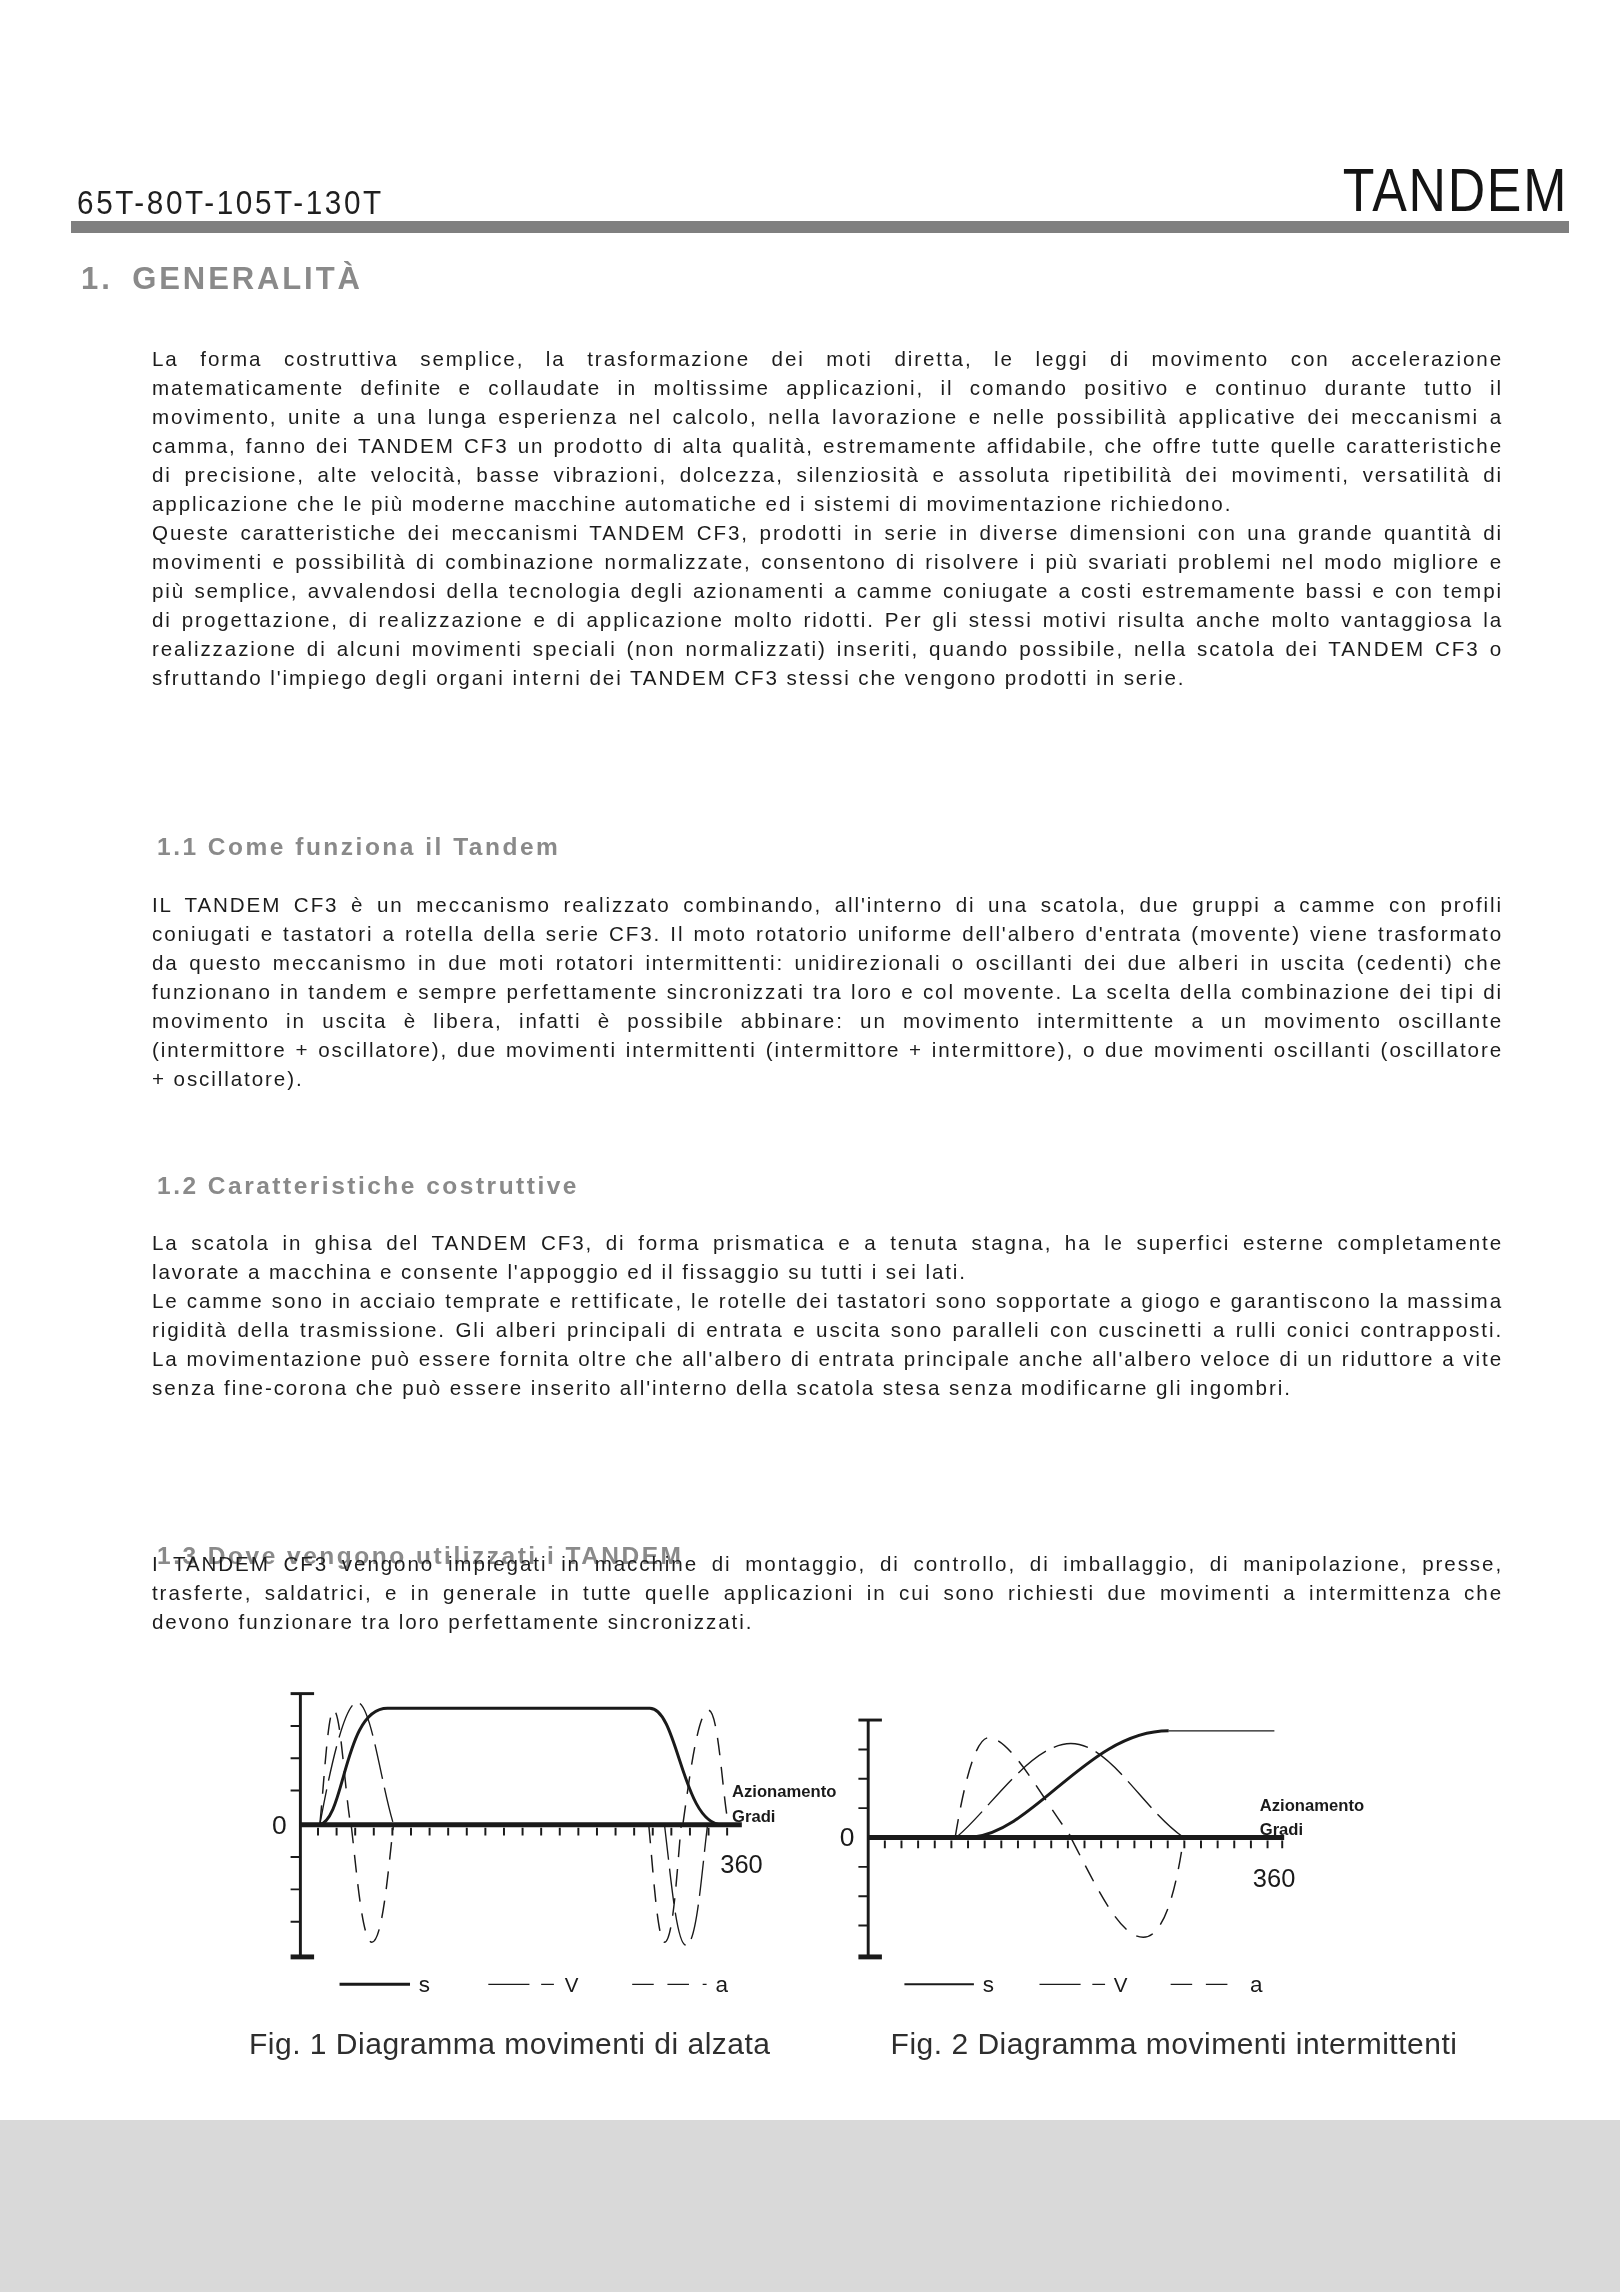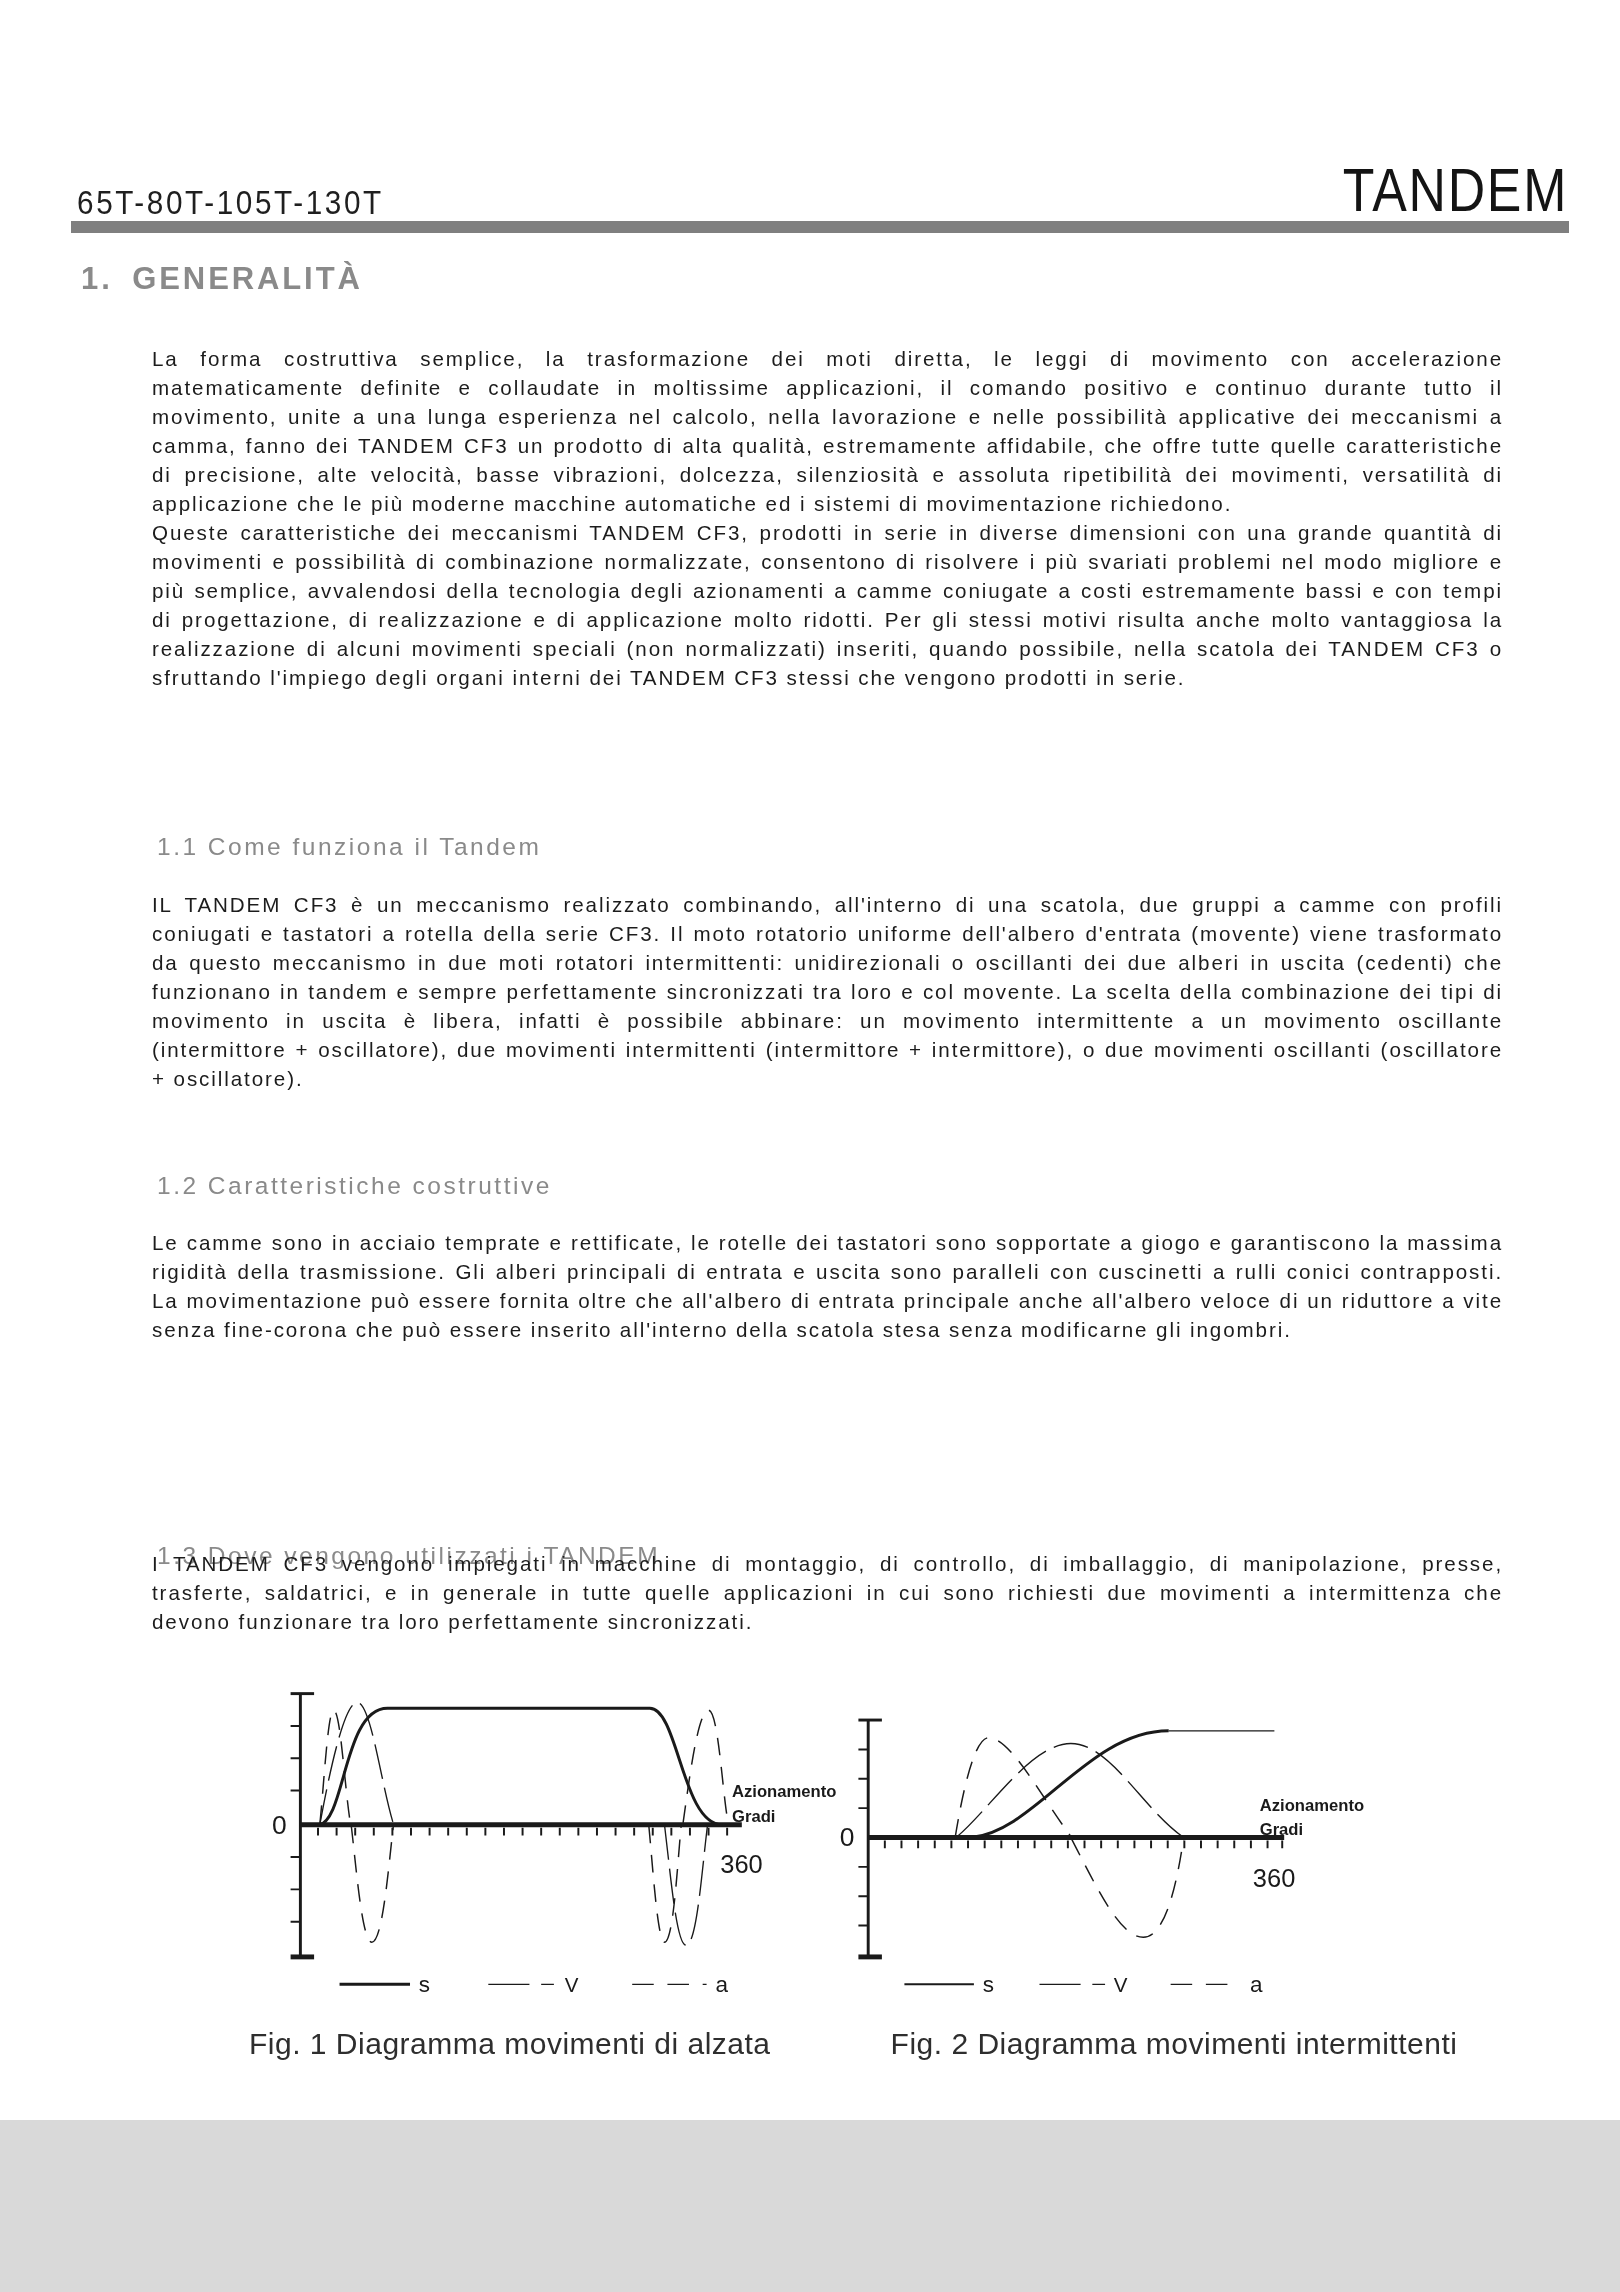--- a/index.html
+++ b/index.html
@@ -28,21 +28,21 @@
   }
   
   .page-title{
     position:absolute;left:81px;top:261px;
     font-size:31px;font-weight:bold;letter-spacing:2.9px;color:#8a8a8a;
     white-space:nowrap;
   }
   .page-title .num{margin-right:19.6px;}
   .sec-heading{
     position:absolute;left:157px;
-    font-size:24.5px;font-weight:normal;letter-spacing:2.5px;color:#8a8a8a;
+    font-size:24.5px;font-weight:bold;letter-spacing:2.5px;color:#8a8a8a;
     white-space:nowrap;
     text-align:center;
   }
   
   .body-block{
     position:absolute;left:152px;width:1351px;
     font-size:20.6px;line-height:29px;letter-spacing:1.9px;
     text-align:justify;color:#1c1c1c;
   }
   .body-block p{margin:0;}
@@ -85,20 +85,21 @@
     <p>Queste caratteristiche dei meccanismi TANDEM CF3, prodotti in serie in diverse dimensioni con una grande quantità di movimenti e possibilità di combinazione normalizzate, consentono di risolvere i più svariati problemi nel modo migliore e più semplice, avvalendosi della tecnologia degli azionamenti a camme coniugate a costi estremamente bassi e con tempi di progettazione, di realizzazione e di applicazione molto ridotti. Per gli stessi motivi risulta anche molto vantaggiosa la realizzazione di alcuni movimenti speciali (non normalizzati) inseriti, quando possibile, nella scatola dei TANDEM CF3 o sfruttando l'impiego degli organi interni dei TANDEM CF3 stessi che vengono prodotti in serie.</p>
   </div>
 
   <div class="sec-heading" style="top:833px;">1.1 Come funziona il Tandem</div>
   <div class="body-block" style="top:890px;">
     <p>IL TANDEM CF3 è un meccanismo realizzato combinando, all'interno di una scatola, due gruppi a camme con profili coniugati e tastatori a rotella della serie CF3. Il moto rotatorio uniforme dell'albero d'entrata (movente) viene trasformato da questo meccanismo in due moti rotatori intermittenti: unidirezionali o oscillanti dei due alberi in uscita (cedenti) che funzionano in tandem e sempre perfettamente sincronizzati tra loro e col movente. La scelta della combinazione dei tipi di movimento in uscita è libera, infatti è possibile abbinare: un movimento intermittente a un movimento oscillante (intermittore + oscillatore), due movimenti intermittenti (intermittore + intermittore), o due movimenti oscillanti (oscillatore + oscillatore).</p>
   </div>
 
   <div class="sec-heading" style="top:1172px;">1.2 Caratteristiche costruttive</div>
   <div class="body-block" style="top:1228px;">
+    <p>La scatola in ghisa del TANDEM CF3, di forma prismatica e a tenuta stagna, ha le superfici esterne completamente lavorate a macchina e consente l'appoggio ed il fissaggio su tutti i sei lati.</p>
     <p>Le camme sono in acciaio temprate e rettificate, le rotelle dei tastatori sono sopportate a giogo e garantiscono la massima rigidità della trasmissione. Gli alberi principali di entrata e uscita sono paralleli con cuscinetti a rulli conici contrapposti. La movimentazione può essere fornita oltre che all'albero di entrata principale anche all'albero veloce di un riduttore a vite senza fine-corona che può essere inserito all'interno della scatola stesa senza modificarne gli ingombri.</p>
   </div>
 
   <div class="sec-heading" style="top:1505px;margin-top:37px;">1.3 Dove vengono utilizzati i TANDEM</div>
   <div class="body-block" style="top:1549px;">
     <p>I TANDEM CF3 vengono impiegati in macchine di montaggio, di controllo, di imballaggio, di manipolazione, presse, trasferte, saldatrici, e in generale in tutte quelle applicazioni in cui sono richiesti due movimenti a intermittenza che devono funzionare tra loro perfettamente sincronizzati.</p>
   </div>
 
   <svg class="fig-svg" style="left:255px;top:1676px;" width="588" height="323" viewBox="0 0 600 330">
 

